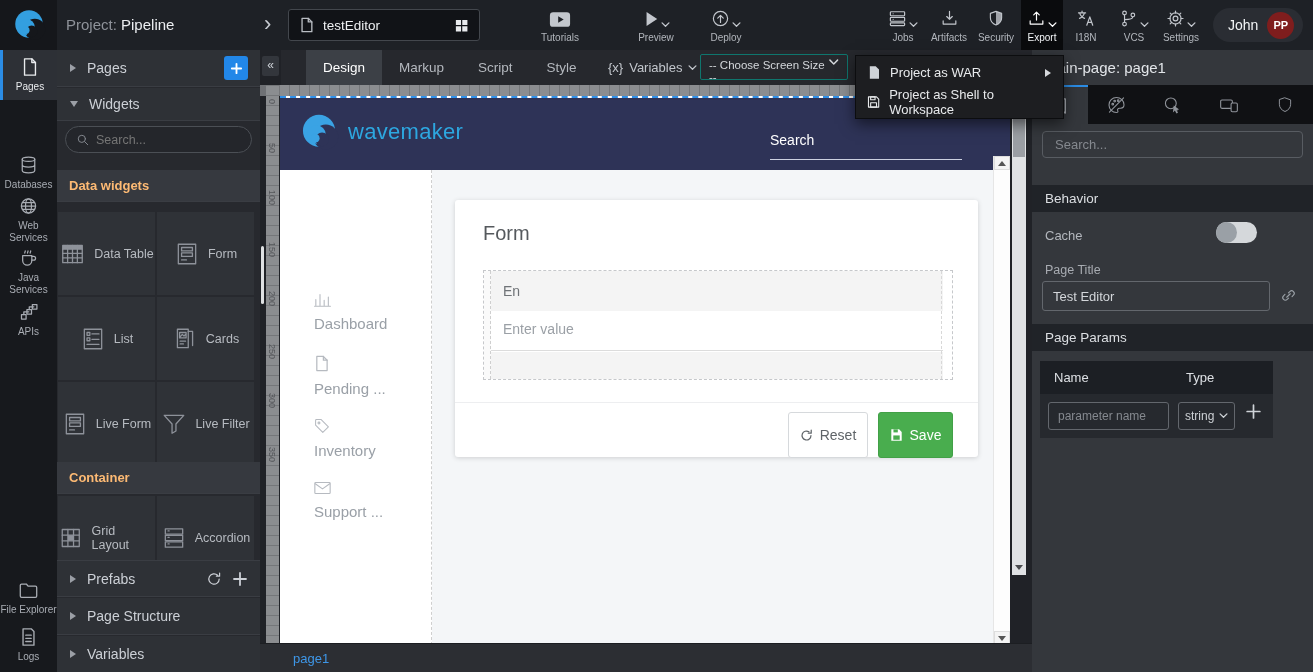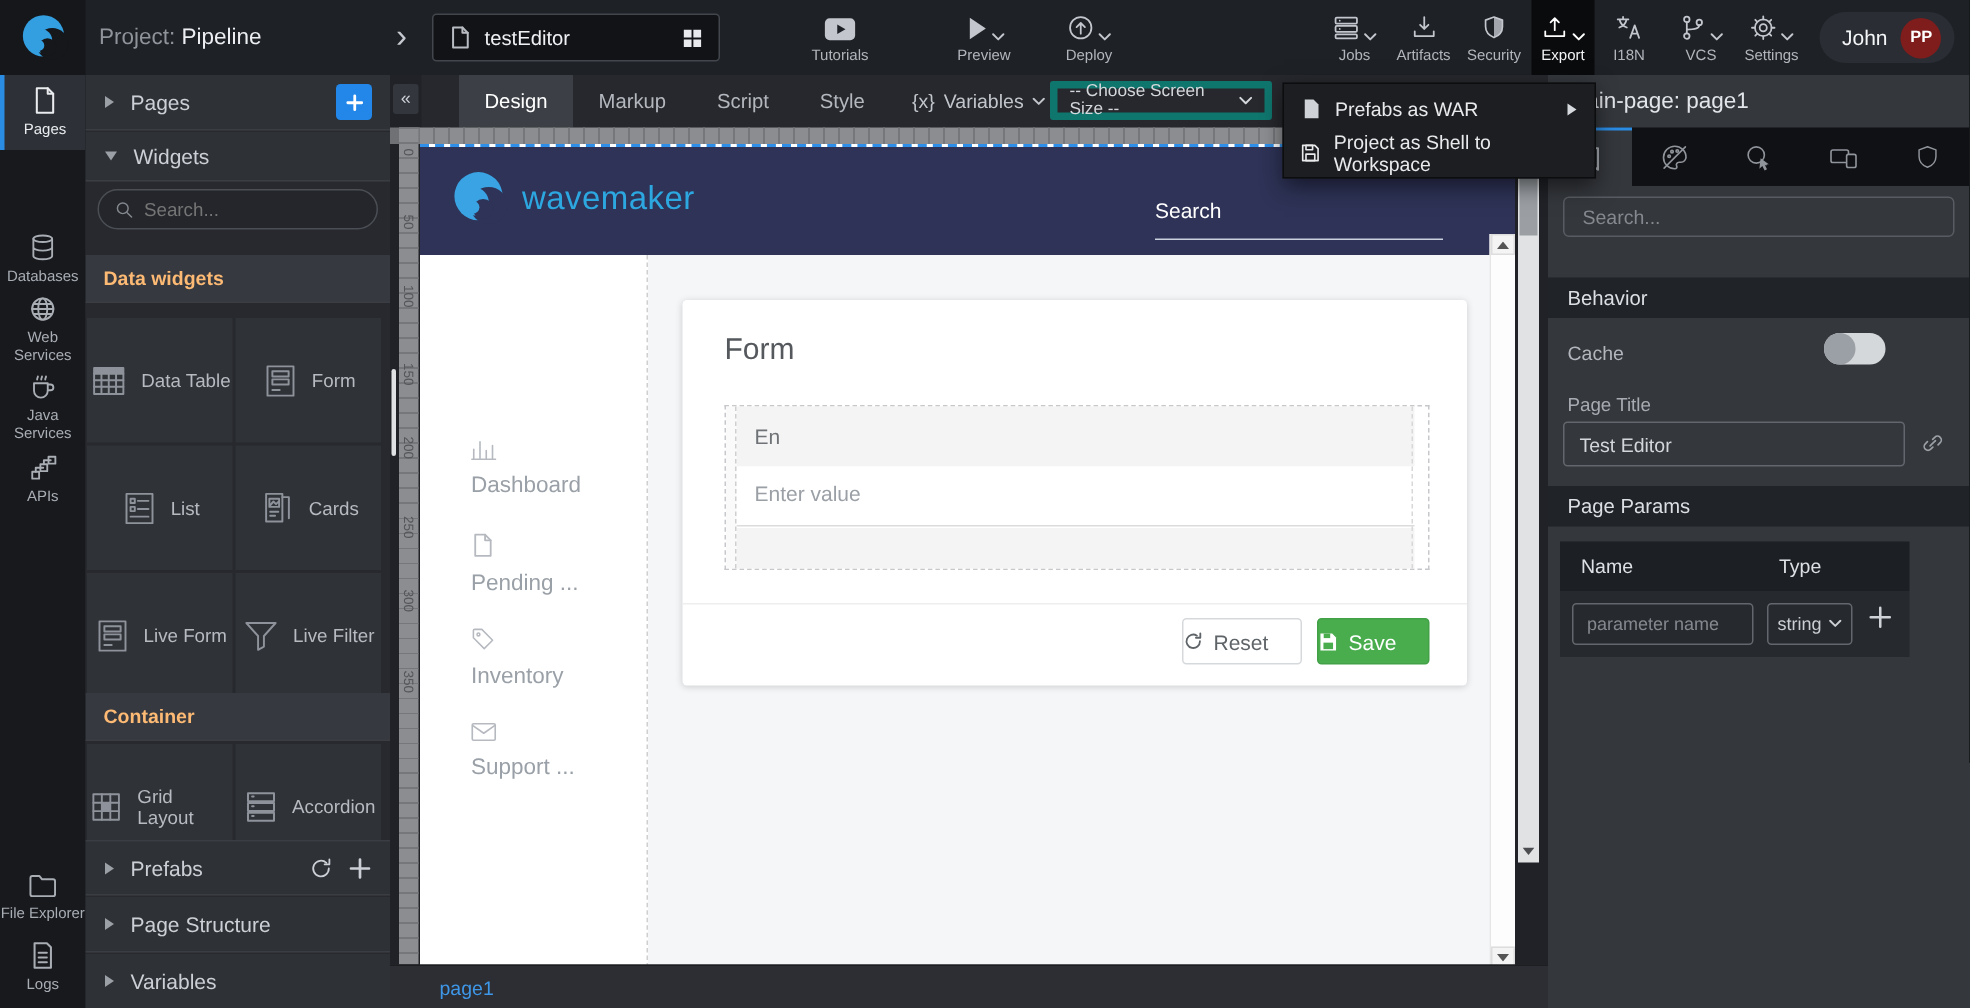--- a/index.html
+++ b/index.html
@@ -49,21 +49,21 @@
   .plus-btn{width:24px;height:24px;background:#2287e8;border-radius:3px;color:#fff;display:flex;align-items:center;justify-content:center;cursor:pointer}
   #collapse-btn{position:absolute;left:262px;top:56px;width:17px;height:20px;background:#33363c;border-radius:2px;color:#cfd3d9;font-size:12px;line-height:19px;text-align:center;z-index:6;cursor:pointer}
   #lp-scroll-pill{position:absolute;left:261px;top:246px;width:3px;height:58px;background:#dfe1e3;border-radius:2px;z-index:5}
 
   
   #canvas{position:absolute;left:260px;top:50px;width:772px;height:622px;background:#202227}
   #canvas-toolbar{position:absolute;left:21px;top:0;width:751px;height:35px;background:#26282d;display:flex;align-items:center}
   .ctab{height:35px;line-height:35px;padding:0 17px;font-size:13.5px;color:#b4b8be;cursor:pointer}
   .ctab.active{background:#3c4046;color:#fff}
   #vars-ctl{position:absolute;left:348px;top:0;height:35px;display:flex;align-items:center;gap:6px;color:#c2c6cc;font-size:13px;cursor:pointer}
-  #size-select{position:absolute;left:440px;top:4px;width:148px;height:26px;border:5px solid #0f766e;border-radius:2px;display:flex;align-items:center;justify-content:space-between;padding:4px 8px;color:#d4d7db;font-size:11.5px;cursor:pointer}
+  #size-select{position:absolute;left:440px;top:4px;width:148px;height:26px;border:1px solid #0f766e;border-radius:2px;display:flex;align-items:flex-start;justify-content:space-between;padding:4px 8px;color:#d4d7db;font-size:11.5px;cursor:pointer}
   #corner-box{position:absolute;left:0;top:35px;width:19px;height:11px;background:#6f7175}
   #h-ruler{position:absolute;left:19px;top:35px;width:753px;height:11px;background:#8b8d90;background-image:repeating-linear-gradient(to right,#75777a 0 1px,transparent 1px 10px)}
   #v-ruler{position:absolute;left:6px;top:35px;width:13px;height:558px;background:#8b8d90;background-image:repeating-linear-gradient(to bottom,#75777a 0 1px,transparent 1px 10px)}
   .rtick{position:absolute;left:1px;writing-mode:vertical-rl;font-size:9px;color:#54565a}
 
   
   #page{position:absolute;left:20px;top:46px;width:730px;height:547px;background:#fff;border-top:2px dashed #2f8fe8}
   #page-header{position:absolute;left:0;top:0;width:730px;height:72px;background:#2e3357}
   #brand{position:absolute;left:18px;top:13px;display:flex;align-items:center;gap:8px}
   #brand .brand-text{color:#2da7e0;font-size:22px;letter-spacing:.3px}
@@ -78,21 +78,21 @@
   #form-title{position:absolute;left:28px;top:22px;font-size:20px;color:#55595d}
   #form-panel{position:absolute;left:28px;top:70px;width:470px;height:110px;border:1px dashed #c6c8cb;background:#fff}
   #form-panel .handle{position:absolute;left:0;top:0;width:7px;height:108px;background:#fafafa;border-right:1px dashed #cfcfcf}
   #form-panel .rline{position:absolute;right:10px;top:0;height:108px;border-left:1px dashed #d8d8d8}
   .fp-label{position:absolute;left:7px;top:0;width:452px;height:40px;background:#f4f4f4;display:flex;align-items:center;padding-left:12px;color:#6f7377;font-size:14px}
   .fp-input{position:absolute;left:7px;top:40px;width:452px;height:40px;background:#fff;border-bottom:1px solid #dcdcdc}
   .fp-input input{border:none;outline:none;width:330px;margin:10px 0 0 12px;font-size:14px;color:#555;font-family:"Liberation Sans",sans-serif}
   .fp-input input::placeholder{color:#9ba0a6}
   .fp-footer{position:absolute;left:7px;top:81px;width:452px;height:27px;background:#f4f4f4}
   #card-divider{position:absolute;left:0;top:202px;width:523px;border-top:1px solid #edeef0}
-  .btn{position:absolute;top:212px;height:31px;border-radius:3px;display:flex;align-items:center;justify-content:flex-start;gap:7px;font-size:14px;cursor:pointer}
+  .btn{position:absolute;top:212px;height:46px;border-radius:3px;display:flex;align-items:center;justify-content:center;gap:7px;font-size:14px;cursor:pointer}
   #btn-reset{left:333px;width:80px;background:#fff;border:1px solid #d6d9dc;color:#5f6468}
   #btn-save{left:423px;width:75px;background:#49ad4e;color:#fff;border:1px solid #42a047}
   #canvas-scroll{position:absolute;left:752px;top:47px;width:14px;height:478px;background:#e0e2e4}
   #canvas-scroll .thumb{position:absolute;left:1px;top:2px;width:12px;height:58px;background:#9b9fa4}
   #canvas-scroll .sdown{position:absolute;left:0;bottom:0;width:14px;height:15px;display:flex;align-items:center;justify-content:center;color:#4a4c4f}
   #canvas-footer{position:absolute;left:0;top:593px;width:772px;height:29px;background:#2c2e33;border-top:1px solid #1c1e22;display:flex;align-items:center}
   #canvas-footer .pg{margin-left:33px;color:#3e97e8;font-size:13px;cursor:pointer}
 
   
   #right-panel{position:absolute;left:1032px;top:50px;width:281px;height:622px;background:#34373c}
@@ -263,21 +263,21 @@
       <span class="uname">John</span>
       <span class="avatar">PP</span>
     </div>
   </div>
 
   <div id="export-menu">
     <div class="menu-item">
       <svg width="14" height="15" viewBox="0 0 16 18">
           <path d="M3 1.5h7l4 4v11H3z" fill="#cfd3d8"></path>
         </svg>
-      <span>Prefabs as WAR</span>
+      <span>Project as WAR</span>
       <svg class="sub" width="8" height="10" viewBox="0 0 8 10">
           <path d="M1 1l6 4-6 4z" fill="currentColor"></path>
         </svg>
     </div>
     <div class="menu-item">
       <svg class="ic" width="14" height="14" viewBox="0 0 18 18">
           <path d="M2 2h11l3 3v11H2z"></path>
           <rect x="5" y="2" width="6" height="4"></rect>
           <rect x="5" y="10" width="8" height="6"></rect>
         </svg>

